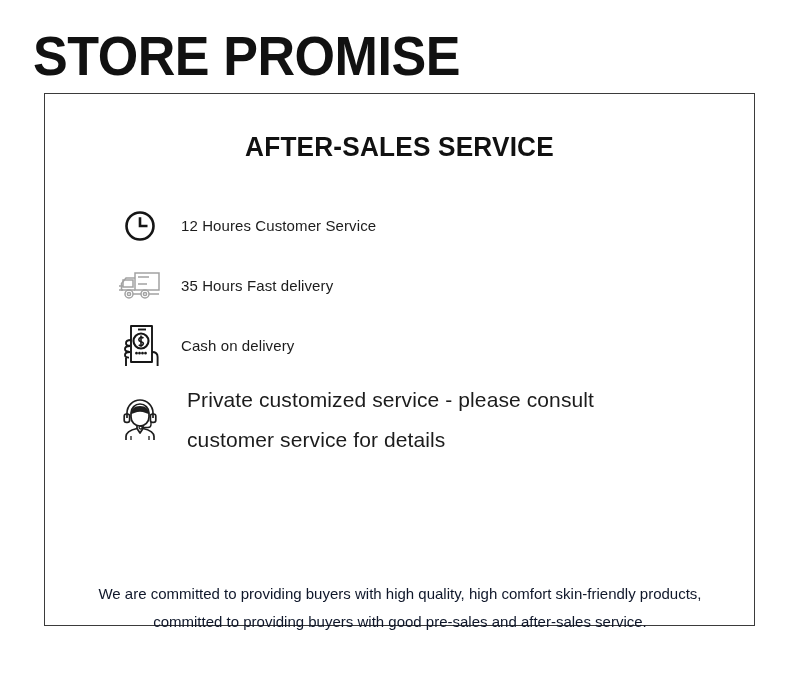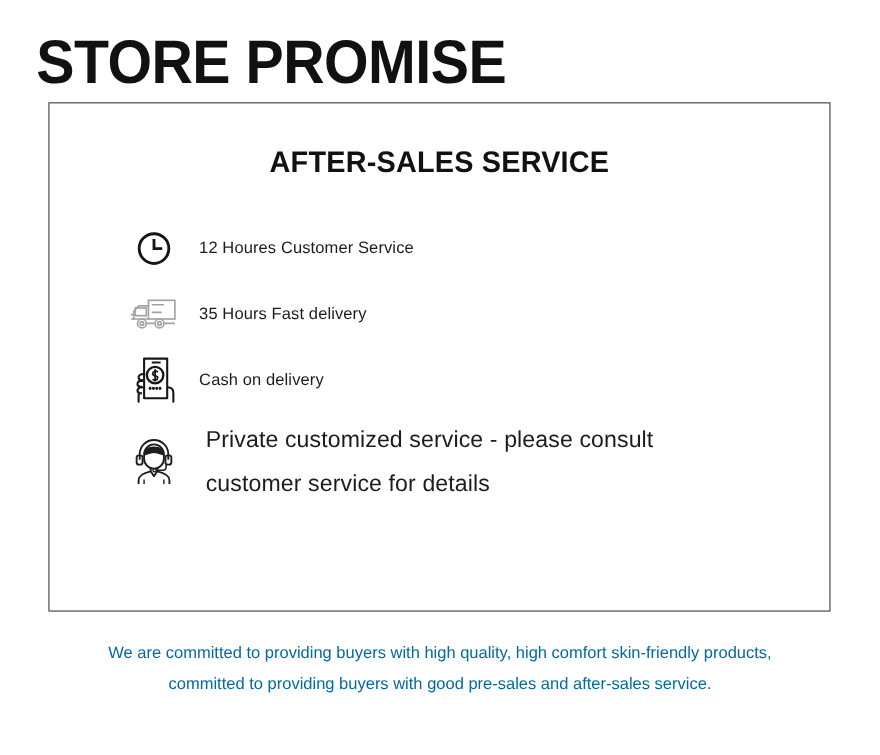--- a/index.html
+++ b/index.html
@@ -31,21 +31,21 @@
     transform-origin: left top;
     white-space: nowrap;
   }
 
   
   #promise-panel {
     position: absolute;
     left: 44px;
     top: 93px;
     width: 711px;
-    height: 463px;
+    height: 533px;
     border: 1px solid #3b3b3b;
     box-sizing: border-box;
     background: #ffffff;
   }
 
   #after-sales-heading {
     position: absolute;
     left: 0;
     right: 0;
     top: 38px;
@@ -95,21 +95,21 @@
 
   
   #footer-note {
     position: absolute;
     left: 60px;
     right: 60px;
     top: 580px;
     text-align: center;
     font-size: 15px;
     line-height: 28px;
-    color: #0369a1;
+    color: #0f172a;
   }
   #footer-note .line { display: block; }
 </style>
 </head>
 <body>
 
 <div id="store-promise-title">STORE PROMISE</div>
 
 <div id="promise-panel">
 

